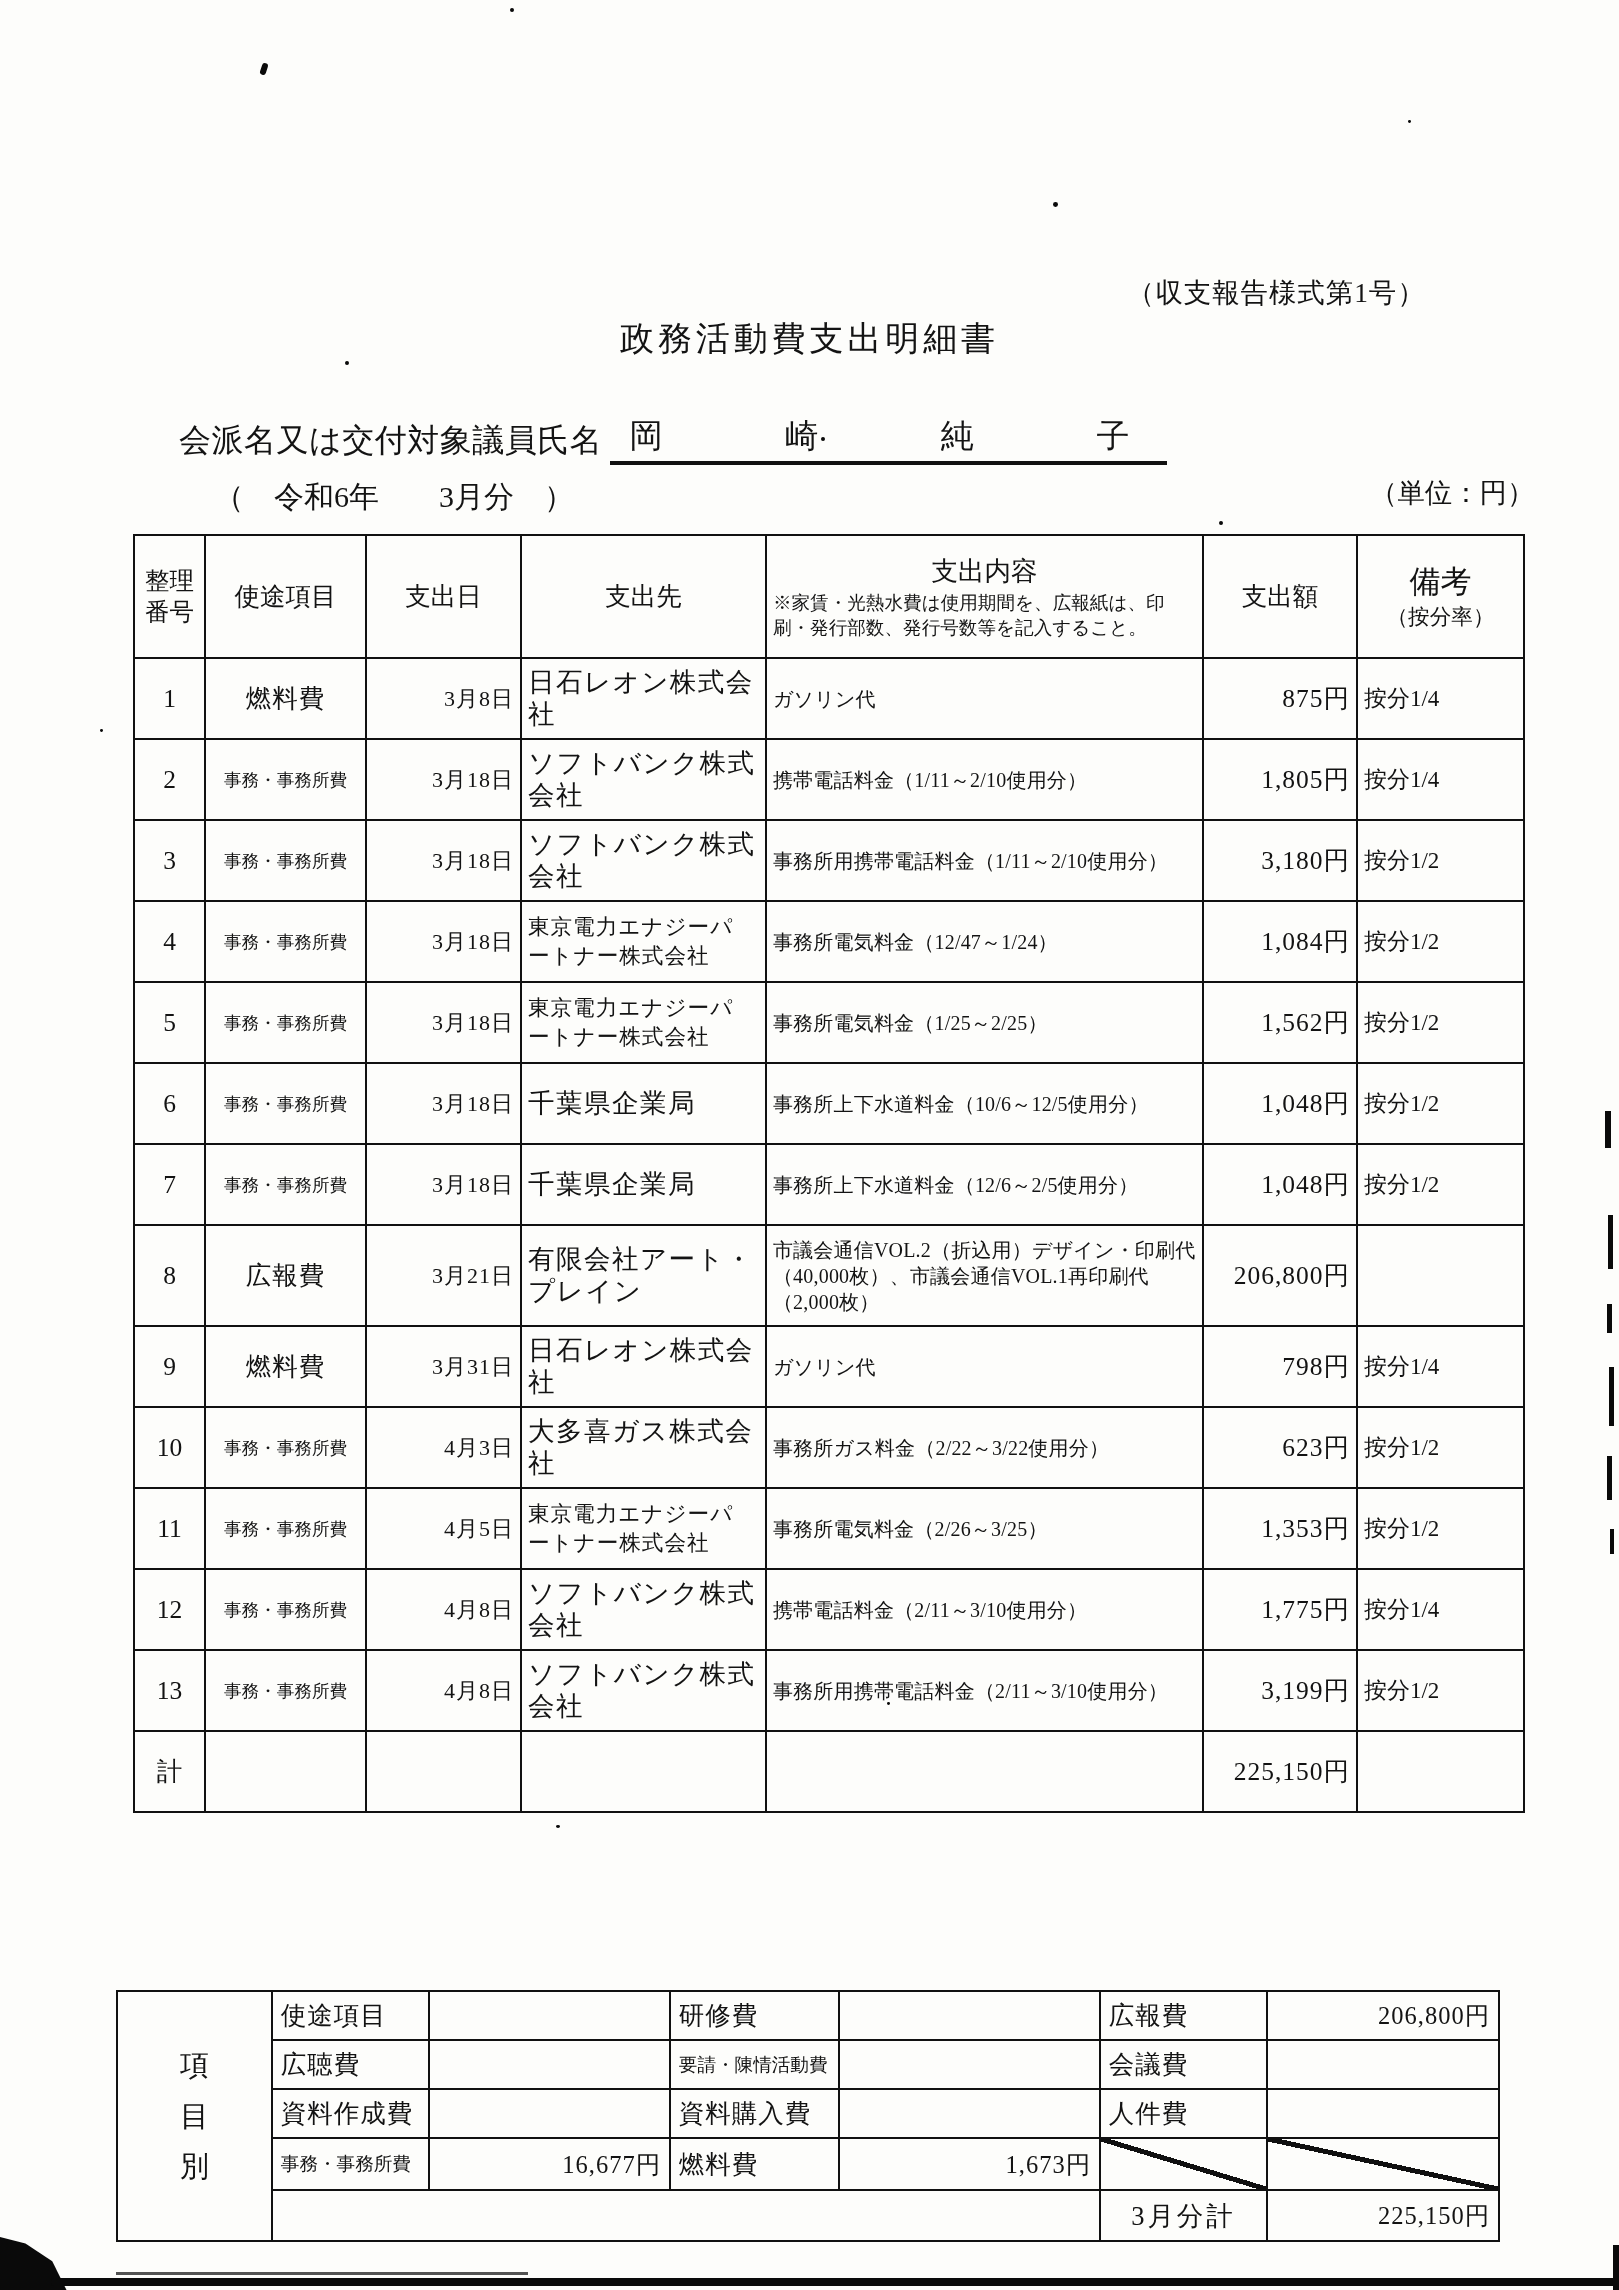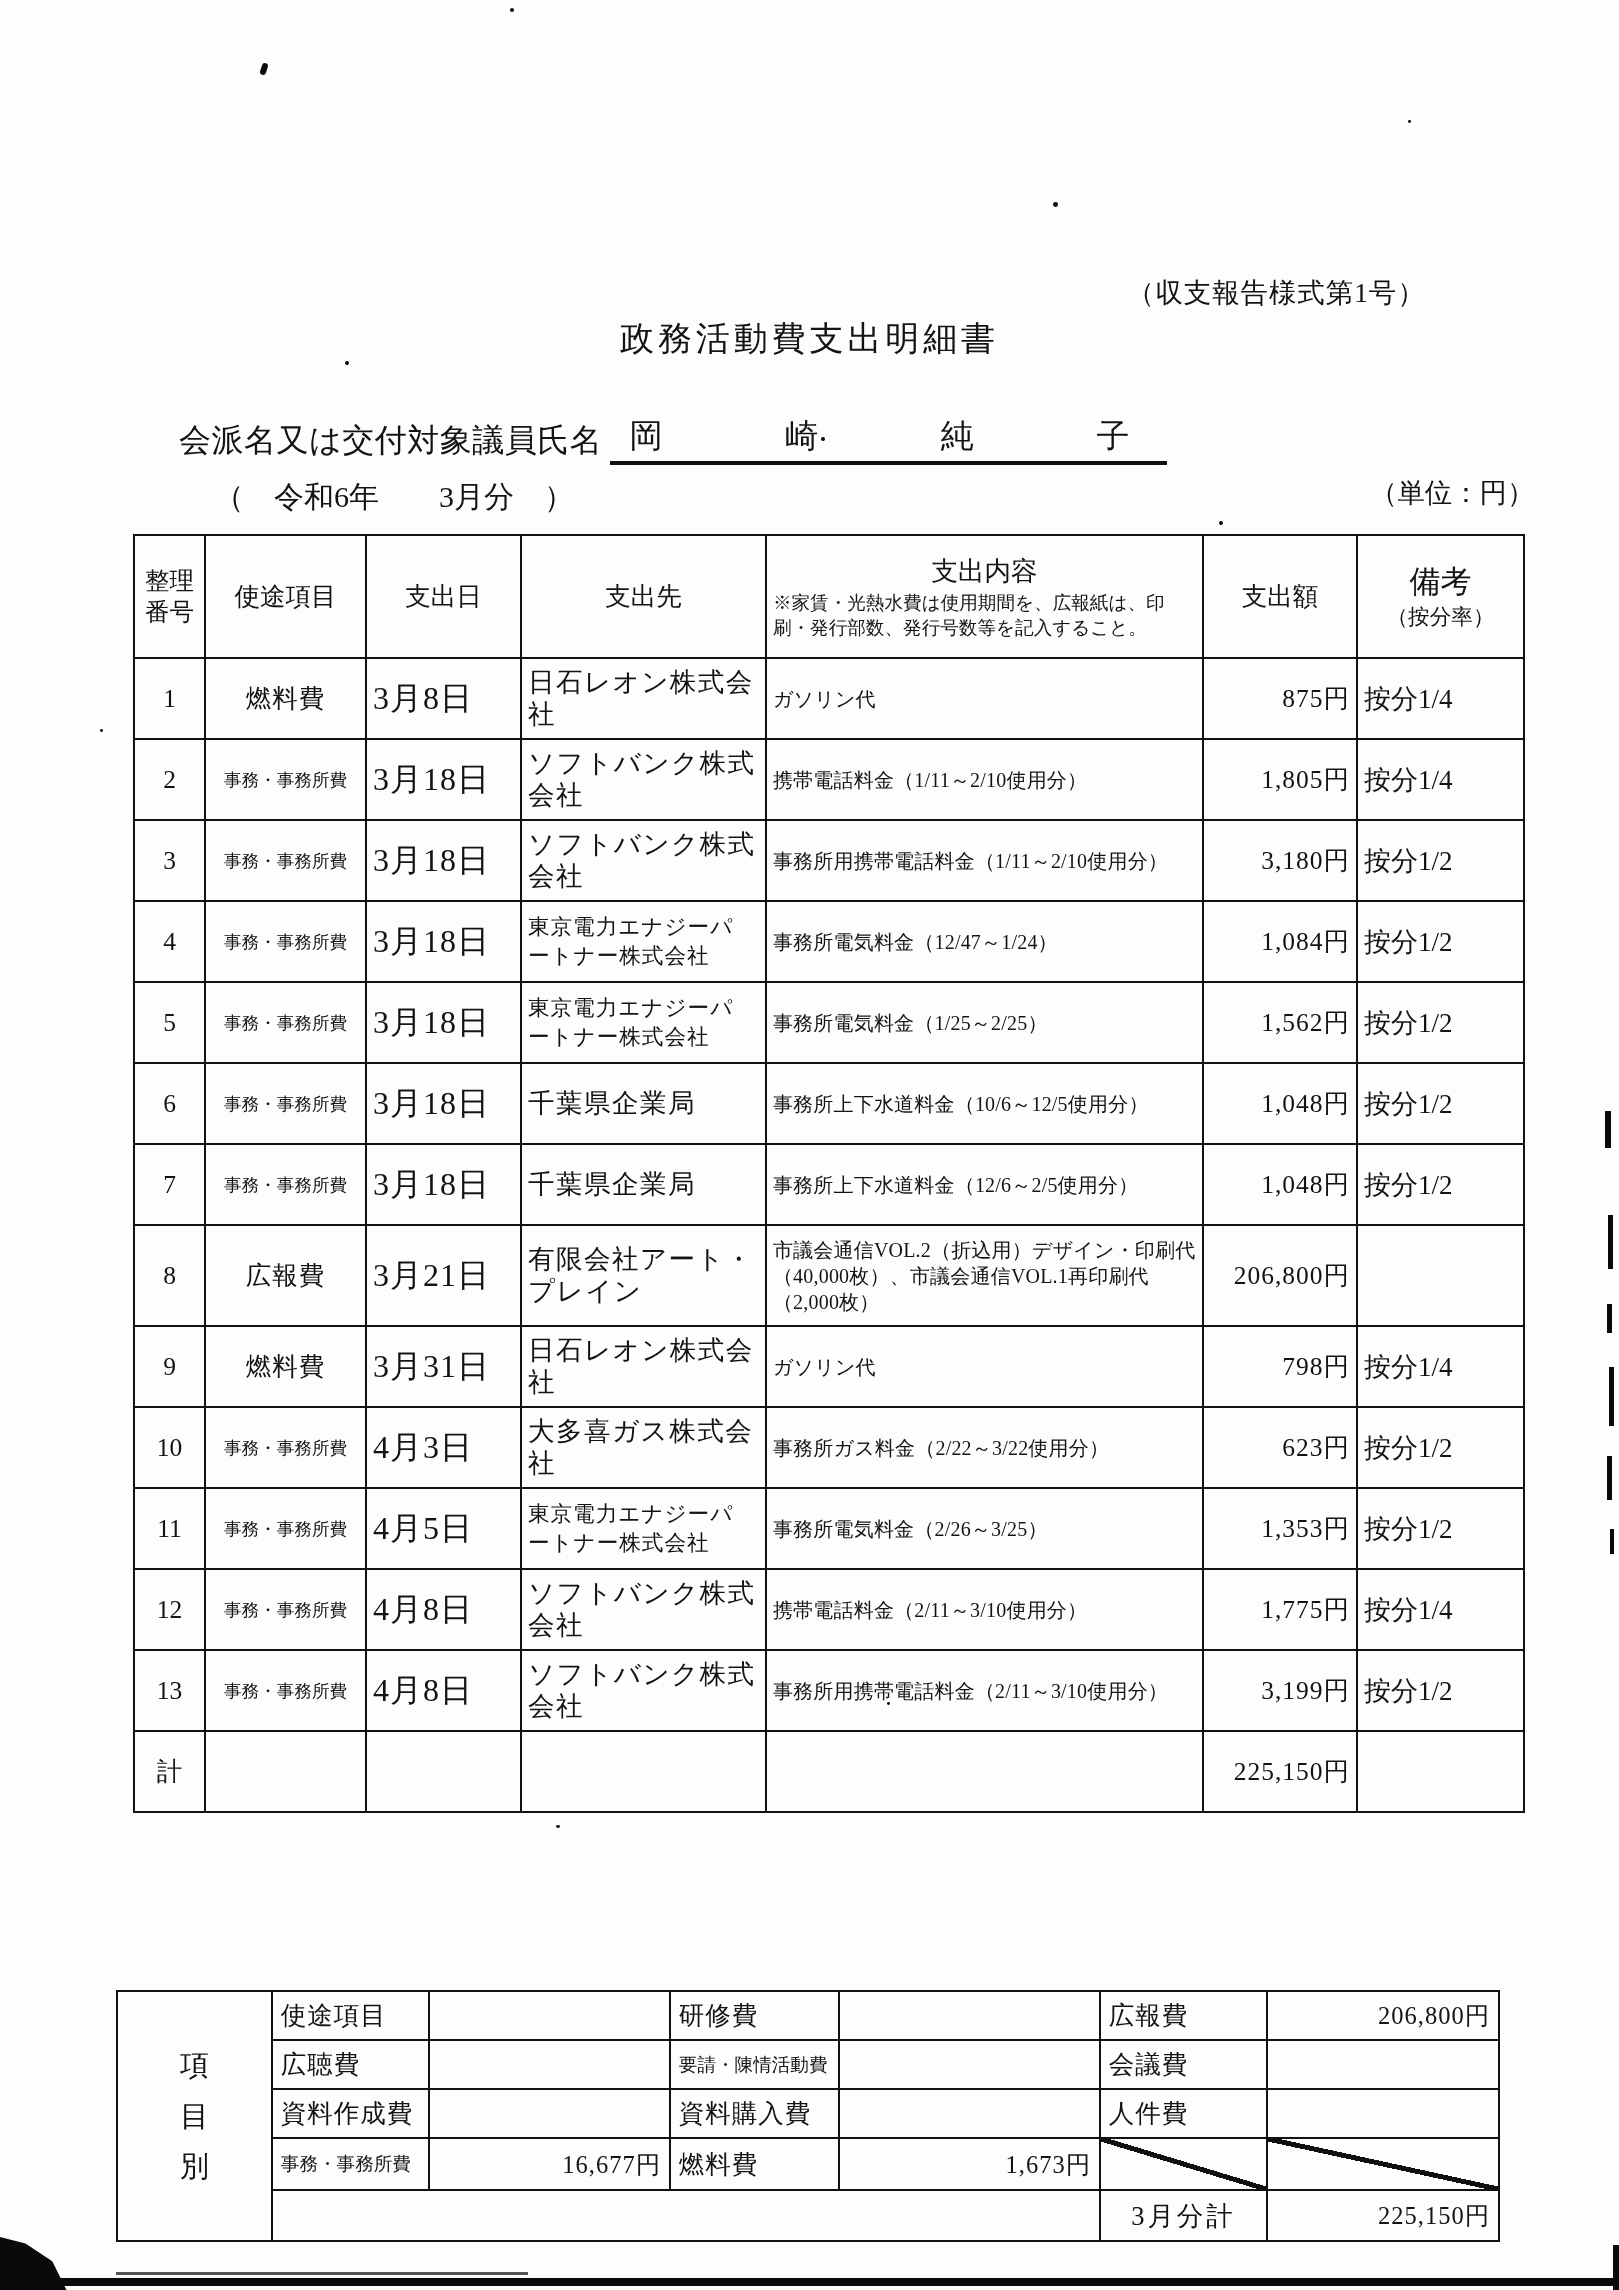--- a/index.html
+++ b/index.html
@@ -63,27 +63,27 @@
   .hdr-content .content-note  { text-align:left; font-size:18.6px; line-height:1.32; letter-spacing:0; }
   .hdr-remarks span { display:block; line-height:1.3; }
   .hdr-remarks .l1 { font-size:31px; }
   .hdr-remarks .l2 { font-size:21.6px; }
   #expense-body tr { height:81px; }
   #expense-body tr:nth-child(8) { height:101px; }
   .total-body tr { height:81px; }
   .c-no      { text-align:center; font-size:25.5px; }
   .c-item    { text-align:center; font-size:25.5px; letter-spacing:1px; }
   .c-item.sm { font-size:17.6px; letter-spacing:0; }
-  .c-date    { text-align:left; font-size:32px; letter-spacing:1px; }
+  .c-date    { text-align:right; font-size:22px; letter-spacing:1px; }
   .c-payee   { text-align:left; font-size:26.5px; letter-spacing:1.5px;
                line-height:1.18; padding-right:29px; }
   .c-payee.sm{ font-size:21.6px; letter-spacing:1px; line-height:1.3; padding-right:25.5px; }
   .c-content { text-align:left; font-size:20px; line-height:1.3; letter-spacing:0.2px; padding-right:9.8px; }
   .c-amount  { text-align:right; font-size:25.5px; padding-right:9.8px; letter-spacing:1px; }
-  .c-remarks { text-align:left; font-size:27px; padding-left:3.9px; }
+  .c-remarks { text-align:left; font-size:23px; padding-left:3.9px; }
   
   .summary-table {
     position:absolute; left:116px; top:1990px; width:1381px;
     border:2.9px solid #111;
   }
   .summary-table td {
     border:2px solid #111;
     padding:0 7.8px;
     vertical-align:middle;
     overflow:hidden;

